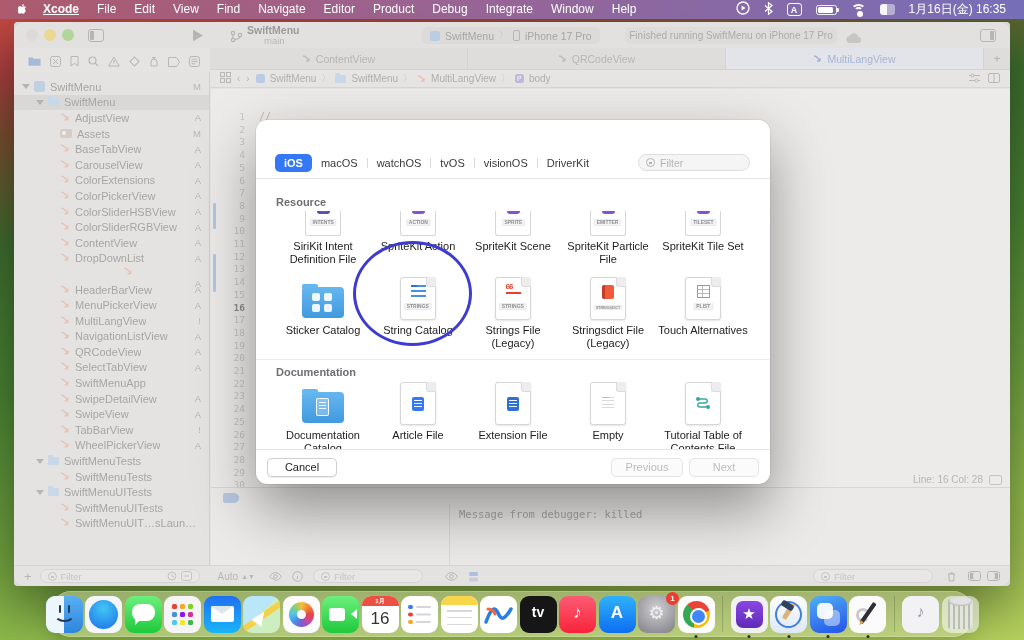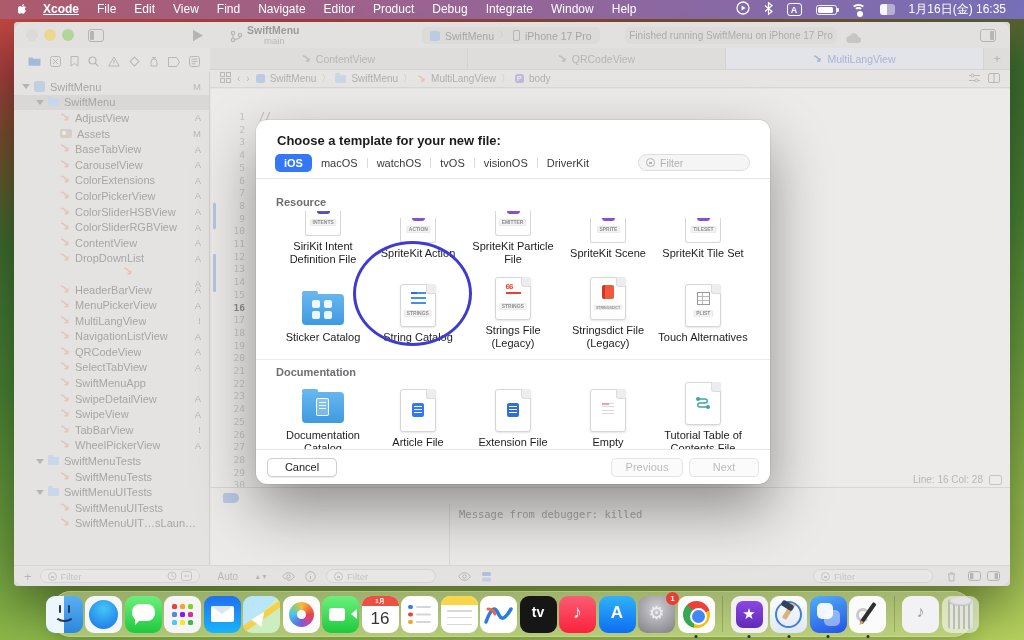--- a/index.html
+++ b/index.html
@@ -111,21 +111,21 @@
   .seg-item.sel{background:#3478f6;color:#fff;font-weight:bold;}
   .seg-div{width:1px;height:10px;background:#d9d9d9;}
   .dlg-filter{position:absolute;right:20px;top:34px;width:112px;height:17px;border:1px solid #ddd;background:#f5f5f5;
     border-radius:9px;display:flex;align-items:center;gap:5px;padding:0 7px;font-size:10.5px;color:#b3b3b3;}
   .dlg-filter .fico{border-color:#b3b3b3;}
   .dlg-filter .fico:after{background:#b3b3b3;}
   .dlg-list{position:absolute;left:0;top:58px;right:0;bottom:34px;border-top:1px solid #e4e4e4;border-bottom:1px solid #e4e4e4;
     padding:12px 20px;overflow:hidden;}
   .sec-h{font-size:11px;font-weight:bold;color:#6e6e73;padding-top:5px;}
   .sec-h2{margin:9px -20px 0;padding:6px 20px 0;border-top:1px solid #ececec;}
-  .tgrid{display:flex;justify-content:space-between;margin-top:3px;align-items:center;}
+  .tgrid{display:flex;justify-content:space-between;margin-top:3px;}
   .tpl{width:94px;display:flex;flex-direction:column;align-items:center;}
   .clip{height:25px;overflow:hidden;display:flex;justify-content:center;}
   .clip .ticon-area{margin-top:-19px;}
   .ticon-area{height:44px;display:flex;align-items:flex-end;justify-content:center;}
   .tpl-icon{width:36px;height:43px;background:#fff;border:1px solid #d6d6d8;border-radius:3px;position:relative;
     box-shadow:0 1px 2px rgba(0,0,0,.10);display:flex;flex-direction:column;align-items:center;justify-content:center;gap:3px;}
   .tpl-icon:before{content:"";position:absolute;right:-1px;top:-1px;width:9px;height:9px;background:#ededef;border-radius:0 3px 0 3px;border-left:1px solid #dcdcde;border-bottom:1px solid #dcdcde;}
   .tbadge{font-size:8px;line-height:9px;transform:scale(.62);color:#8e8e93;background:#f3f3f4;border:1px solid #dedee0;border-radius:2px;padding:0 3px;white-space:nowrap;}
   .tlabel{margin-top:4px;font-size:11px;line-height:13px;color:#1d1d1f;text-align:center;}
   .g{width:15px;height:13px;}
@@ -715,21 +715,21 @@
           <svg width="10" height="10" viewBox="0 0 10 10" fill="none" stroke="#a4a2a1">
               <circle cx="5" cy="5" r="4"></circle>
               <path d="M5 2.5V5l2 1.2"></path>
             </svg>
           <svg width="11" height="10" viewBox="0 0 11 10" fill="none" stroke="#a4a2a1">
               <rect x="0.5" y="0.5" width="10" height="9" rx="2"></rect>
               <path d="M3 5h5"></path>
             </svg>
         </span>
       </span>
-      <span style="margin-left:18px;display:flex;align-items:center;gap:16px;">
+      <span style="margin-left:18px;display:flex;align-items:center;gap:3px;">
           <span>Auto</span>
           <span style="font-size:7px;">▲▼</span>
         </span>
       <span class="bb-ic" style="margin-left:14px;">
         <svg width="13" height="9" viewBox="0 0 13 9" fill="none" stroke="currentColor">
             <path d="M.7 4.5C2.4 1.8 4.3.7 6.5.7s4.1 1.1 5.8 3.8C10.6 7.2 8.7 8.3 6.5 8.3.7 4.5 2.4 7.2.7 4.5z"></path>
             <circle cx="6.5" cy="4.5" r="1.8"></circle>
           </svg>
       </span>
       <span class="bb-ic" style="margin-left:10px;">
@@ -774,21 +774,20 @@
             <rect x="0.5" y="0.5" width="12" height="9" rx="2"></rect>
             <rect x="7.7" y="1.8" width="3.5" height="6.4" fill="currentColor" stroke="none"></rect>
           </svg>
       </span>
     </div>
 
     <div class="dim-overlay"></div>
   </div>
 
   <div class="dialog">
-    <div class="dlg-title">Choose a template for your new file:</div>
     <div class="seg">
       <span class="seg-item sel">iOS</span>
       <span class="seg-item">macOS</span>
       <span class="seg-div"></span>
       <span class="seg-item">watchOS</span>
       <span class="seg-div"></span>
       <span class="seg-item">tvOS</span>
       <span class="seg-div"></span>
       <span class="seg-item">visionOS</span>
       <span class="seg-div"></span>
@@ -823,36 +822,36 @@
                 </div>
               </div>
             </div>
           <div class="tlabel">SpriteKit Action</div>
         </div>
         <div class="tpl">
           <div class="clip">
               <div class="ticon-area">
                 <div class="tpl-icon">
                   <i class="g g-sk"></i>
-                  <b class="tbadge">EMITTER</b>
+                  <b class="tbadge">SPRITE</b>
                 </div>
               </div>
             </div>
-          <div class="tlabel">SpriteKit Particle File</div>
+          <div class="tlabel">SpriteKit Scene</div>
         </div>
         <div class="tpl">
           <div class="clip">
               <div class="ticon-area">
                 <div class="tpl-icon">
                   <i class="g g-sk"></i>
-                  <b class="tbadge">SPRITE</b>
+                  <b class="tbadge">EMITTER</b>
                 </div>
               </div>
             </div>
-          <div class="tlabel">SpriteKit Scene</div>
+          <div class="tlabel">SpriteKit Particle File</div>
         </div>
         <div class="tpl">
           <div class="clip">
               <div class="ticon-area">
                 <div class="tpl-icon">
                   <i class="g g-sk"></i>
                   <b class="tbadge">TILESET</b>
                 </div>
               </div>
             </div>

